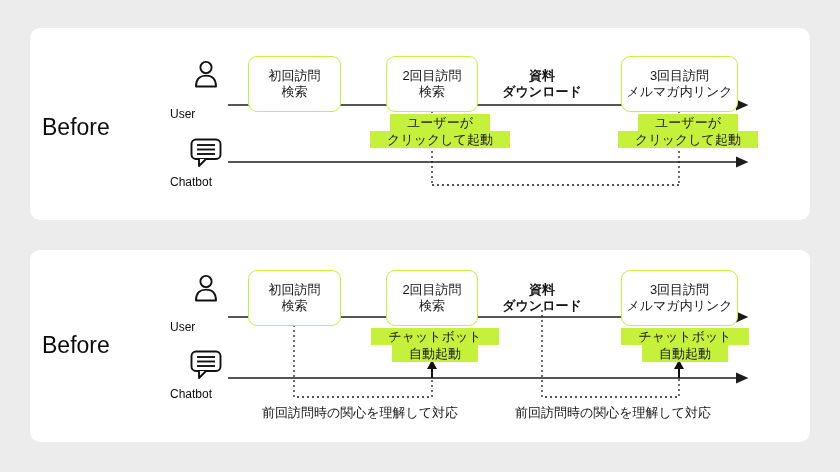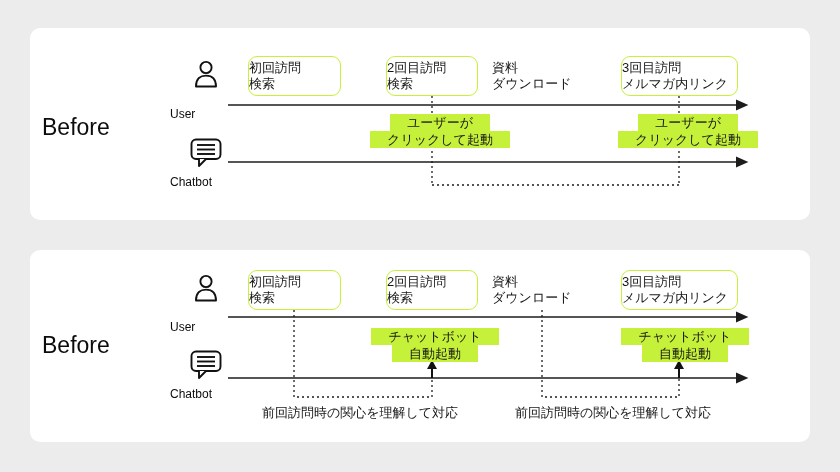--- a/index.html
+++ b/index.html
@@ -12,26 +12,26 @@
   .panel{position:absolute;left:30px;width:780px;height:192px;background:#ffffff;border-radius:10px;}
   #panel-before{top:28px;}
   #panel-after{top:250px;}
   .panel-label{position:absolute;left:12px;width:100px;text-align:left;font-size:23px;color:#0c0c0c;}
   #panel-before .panel-label{top:86px;}
   #panel-after .panel-label{top:82px;}
   .actor-icon{position:absolute;}
   .actor-label{position:absolute;width:72px;font-size:12px;color:#0c0c0c;}
   .overlay{position:absolute;left:0;top:0;pointer-events:none;}
   .event-box{
-    position:absolute;height:40px;box-sizing:border-box;z-index:2;
+    position:absolute;height:56px;box-sizing:border-box;z-index:2;
     border:1.5px solid var(--accent);border-radius:9px;background:#fff;
-    display:flex;flex-direction:column;align-items:flex-start;justify-content:center;
+    display:flex;flex-direction:column;align-items:center;justify-content:center;
     font-size:13px;line-height:16px;text-align:center;white-space:nowrap;
   }
-  .event-box.noborder{border:none;background:transparent;}
+  .event-box.noborder{border:none;background:transparent;font-weight:bold;}
   .callout{position:absolute;width:140px;text-align:center;font-size:13px;line-height:17px;z-index:3;}
   .callout span{background:var(--accent);padding:0 17px;display:inline-block;}
   .note{position:absolute;text-align:center;font-size:13px;z-index:2;white-space:nowrap;}
   svg{display:block;}
 </style>
 </head>
 <body>
 
 <div>
 

